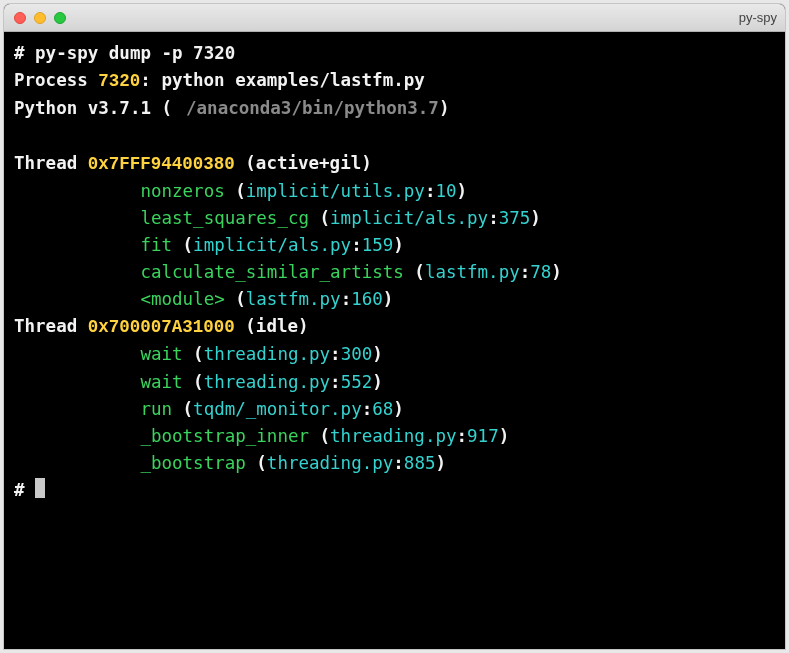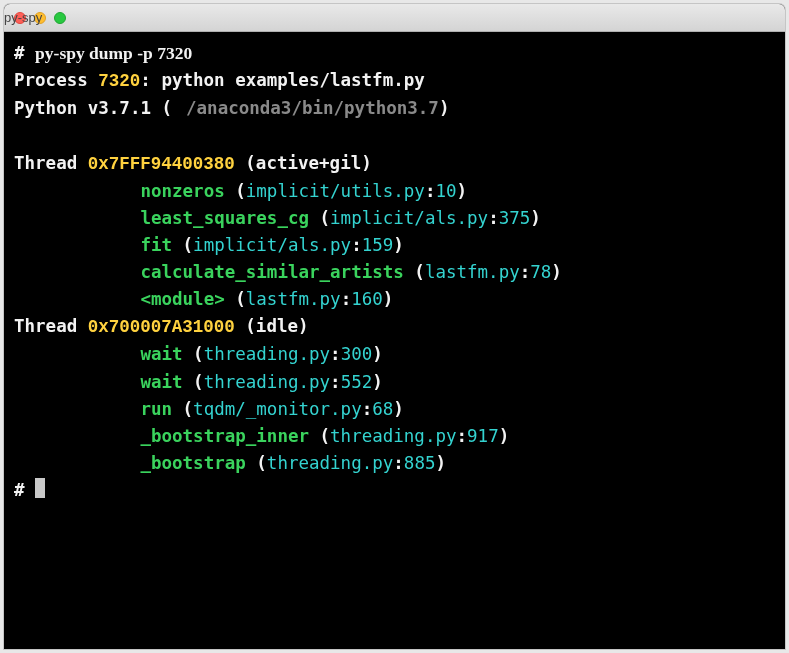--- a/index.html
+++ b/index.html
@@ -32,43 +32,43 @@
     gap: 8px;
     align-items: center;
   }
   .tl { width: 12px; height: 12px; border-radius: 50%; }
   .tl.red { background: #ff5f57; border: 0.5px solid #e1483f; }
   .tl.yellow { background: #ffbd2e; border: 0.5px solid #e0a127; }
   .tl.green { background: #28c840; border: 0.5px solid #1fa532; }
   .title {
     position: absolute;
     left: 0; right: 8px;
-    text-align: left;
+    text-align: right;
     font-family: -apple-system, "Helvetica Neue", Arial, sans-serif;
     font-size: 13px;
     color: #444;
     pointer-events: none;
   }
   .terminal {
     flex: 1;
     background: #000;
     color: #f2f2f2;
     padding: 8px 10px;
     font-size: 17.5px;
     line-height: 1.55;
     font-weight: 600;
     white-space: pre;
     overflow: hidden;
   }
   .indent1 { padding-left: 12ch; display:inline-block; }
   .c-white { color: #f2f2f2; }
-  .c-cmd   { color: #f2f2f2; font-family: Liberation Serif, serif; }
+  .c-cmd   { color: #f2f2f2; }
   .c-pid   { color: #ffd23f; font-weight: 700; font-family: Liberation Mono, monospace; }
   .c-dim   { color: #8a8a8a; margin-left: 14px; }
-  .c-func  { color: #3ad35d; font-weight: 700;}
+  .c-func  { color: #3ad35d; font-weight: 400;}
   .c-cyan  { color: #34d3d0; font-weight: 400;}
   .c-paren { color: #f2f2f2; }
   .cursor {
     display: inline-block;
     width: 10px;
     height: 20px;
     background: #c9c9c9;
     vertical-align: text-bottom;
     margin-bottom: 2px;
   }

